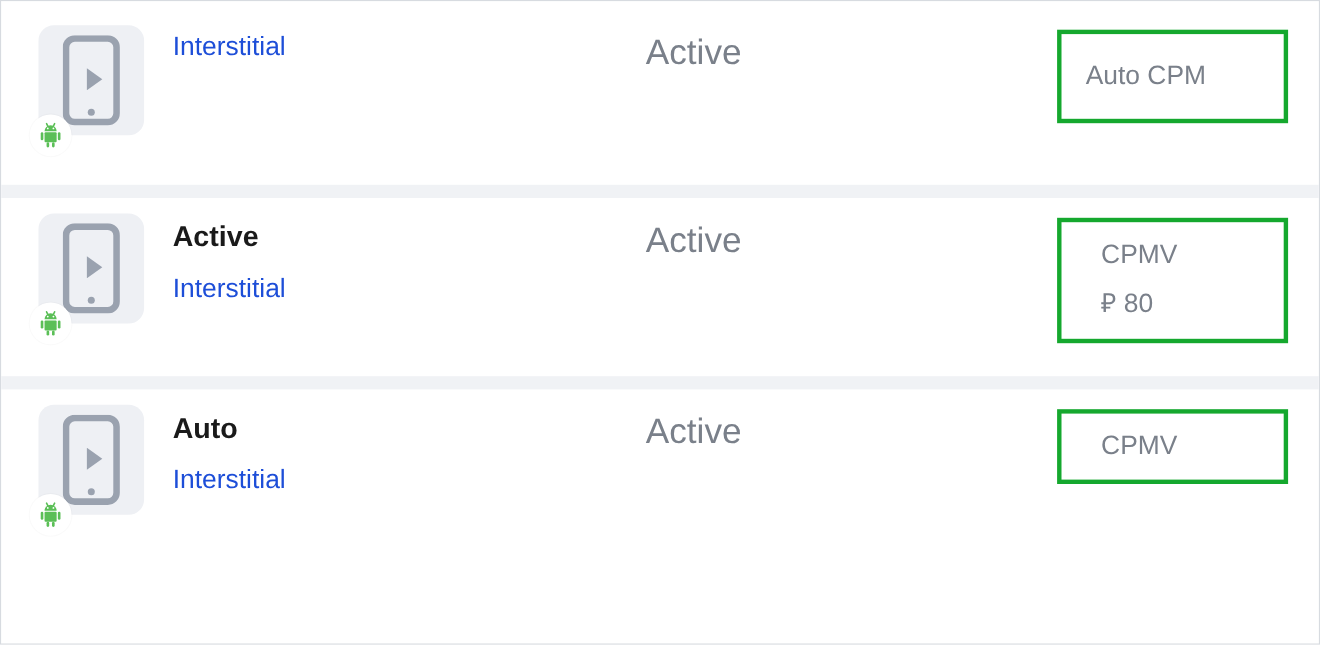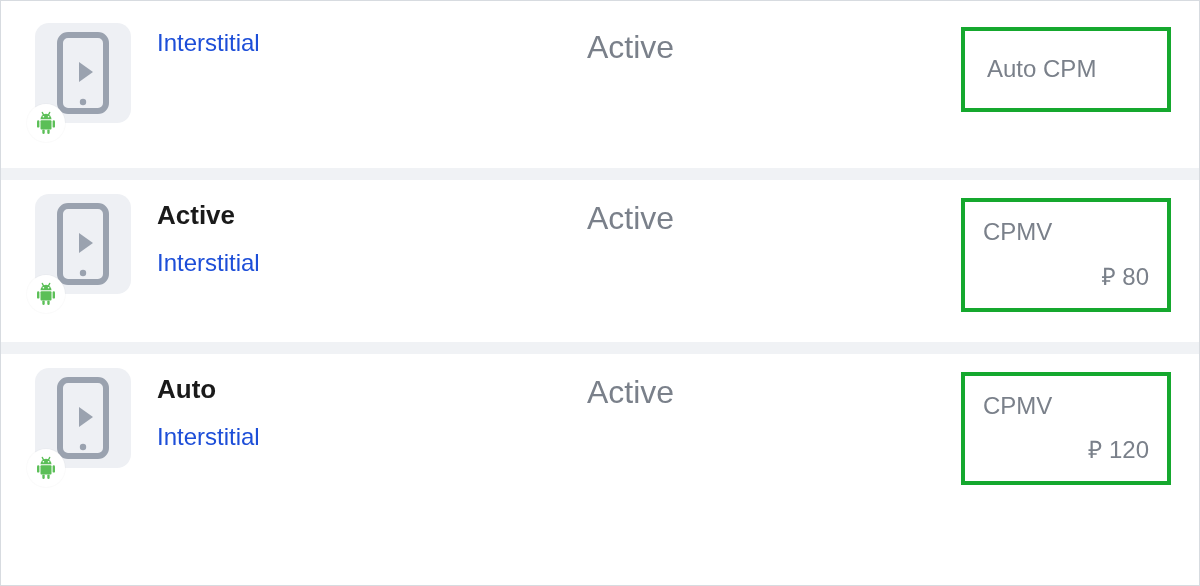--- a/index.html
+++ b/index.html
@@ -86,36 +86,35 @@
   }
   .price-col {
     flex: 1;
     display: flex;
     justify-content: flex-end;
     padding-top: 4px;
   }
   .price-box {
     border: 4px solid #15a82e;
     min-width: 210px;
-    padding: 16px 18px;
+    padding: 16px 36px;
     display: flex;
     flex-direction: column;
   }
   .price-box.single { padding: 24px 22px; }
   .price-label {
     font-size: 24px;
     color: #7a808a;
     line-height: 1.2;
   }
   .price-value {
     font-size: 24px;
     color: #7a808a;
     margin-top: 16px;
     line-height: 1.2;
-    text-align: right;
   }
 </style>
 </head>
 <body>
 
 <div class="container">
 
   <div class="row">
     <div class="icon-wrap">
       <div class="phone-tile">
@@ -223,18 +222,17 @@
     <div class="info-col">
       <div class="title">Auto</div>
       <div class="subtitle">Interstitial</div>
     </div>
     <div class="status-col">
       <div class="status">Active</div>
     </div>
     <div class="price-col">
       <div class="price-box">
         <div class="price-label">CPMV</div>
-        <div class="price-value">₽ 120</div>
       </div>
     </div>
   </div>
 
 </div>
 
 </body></html>

